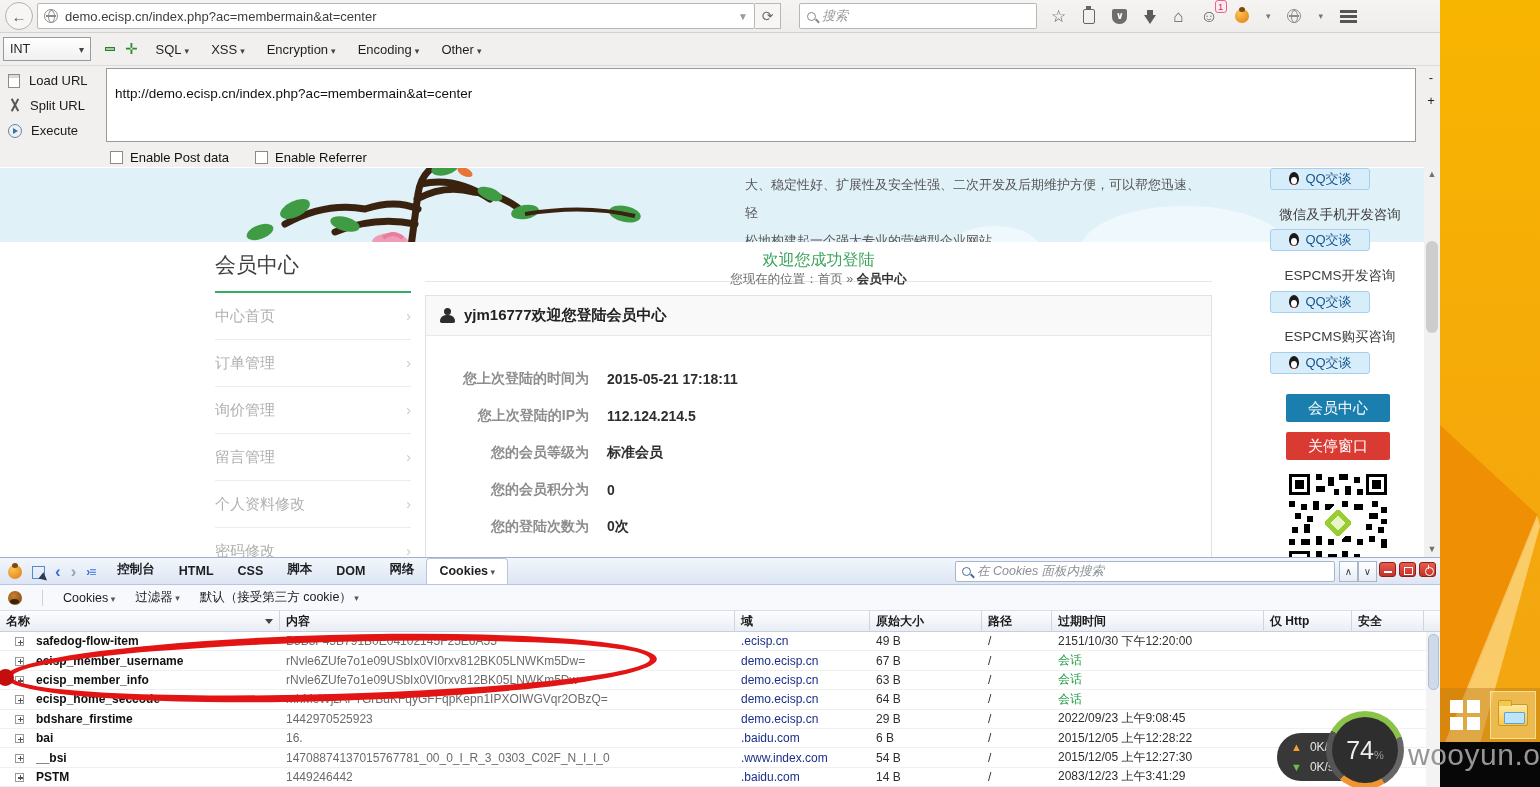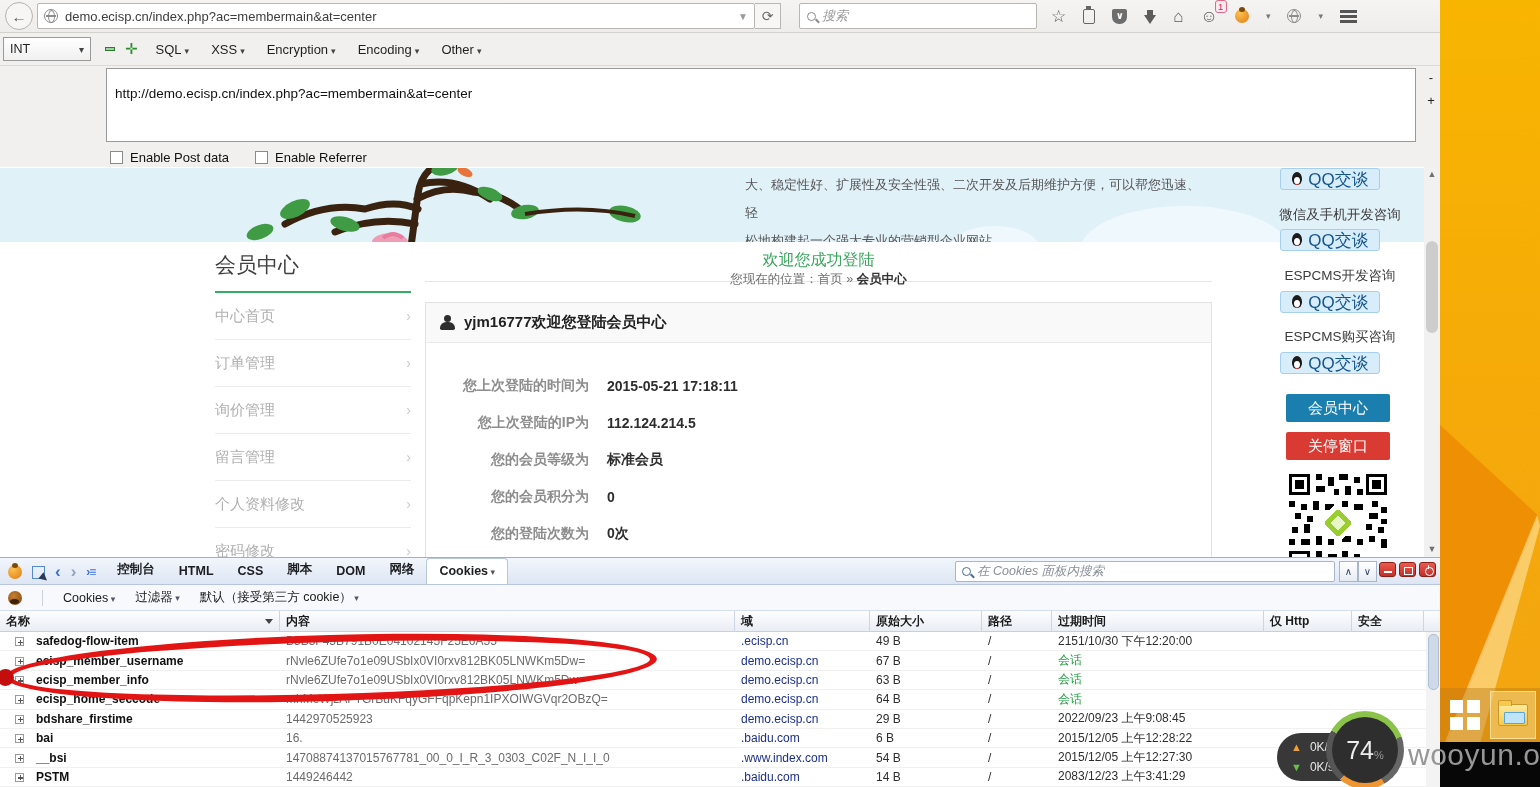--- a/index.html
+++ b/index.html
@@ -119,36 +119,36 @@
   .side-item { height:47px; border-bottom:1px solid #ececec; display:flex; align-items:center;
                justify-content:space-between; font-size:15px; color:#b1b0b0; cursor:pointer; }
   .side-item .chev { color:#c9c9c9; font-size:14px; }
 
   .main { position:absolute; left:425px; top:83px; width:787px; }
   .welcome-row { display:flex; justify-content:space-between; align-items:center; height:32px;
                  border-bottom:1px solid #e6e6e6; padding-bottom:3px;flex-direction:column; }
   .welcome { color:#3aa55d; font-size:16px; }
   .crumb { font-size:12.5px; color:#6f6f6f; }
   .crumb b { color:#333; }
-  .panel { margin-top:20px; border:1px solid #e2e2e2; height:280px; }
+  .panel { margin-top:13px; border:1px solid #e2e2e2; height:280px; }
   .panel-head { height:40px; background:#f9f9f9; border-bottom:1px solid #e9e9e9; display:flex;
                 align-items:center; padding-left:14px; gap:9px; }
   .person-ico { width:15px; height:15px; position:relative; }
   .person-ico::before { content:""; position:absolute; left:4px; top:0; width:7px; height:7px; border-radius:50%; background:#2d2d2d; }
   .person-ico::after { content:""; position:absolute; left:0; top:7px; width:15px; height:8px; border-radius:7px 7px 2px 2px; background:#2d2d2d; }
   .panel-title { font-size:15px; font-weight:bold; color:#222; }
   .panel-body { padding-top:24px; }
   .info-row { display:grid; grid-template-columns:163px auto; gap:18px; height:37px; align-items:center;font-weight:bold; }
   .info-label { text-align:right; font-size:14px; color:#8d8d8d; }
   .info-value { font-size:14px; color:#2e2e2e; }
 
   .widgets { position:absolute; left:1270px; top:0; width:140px; text-align:center; }
-  .qq-btn { position:absolute; left:10px; width:100px; height:22px; background:#d8edfa; border:1px solid #a5cfec;
+  .qq-btn { position:absolute; left:0; width:100px; height:22px; background:#d8edfa; border:1px solid #a5cfec;
             border-radius:3px; display:flex; align-items:center; justify-content:center; gap:5px;
-            font-size:17px; color:#14558e; cursor:pointer; }
+            font-size:13px; color:#14558e; cursor:pointer; }
   .peng { width:12px; height:14px; position:relative; }
   .peng::before { content:""; position:absolute; left:1px; top:0; width:10px; height:13px; border-radius:50% 50% 45% 45%; background:#1b1b1b; }
   .peng::after { content:""; position:absolute; left:3px; top:5px; width:6px; height:7px; border-radius:50%; background:#fff; box-shadow:0 2px 0 -1px #e8453c; }
   .w-label { position:absolute; left:0; width:140px; font-size:13.5px; color:#3c3c3c; }
   .big-btn { position:absolute; left:16px; width:104px; height:28px; border-radius:2px; color:#fff;
              font-size:15px; display:flex; align-items:center; justify-content:center; cursor:pointer; }
   .member-btn { background:#1a7fae; }
   .close-btn { background:#d93a32; }
   .qr { position:absolute; left:14px; top:302px; width:108px; height:108px; background:#fff; padding:5px; }
 
@@ -296,20 +296,34 @@
       <div class="hb-menus">
         <span>SQL</span>
         <span>XSS</span>
         <span>Encryption</span>
         <span>Encoding</span>
         <span>Other</span>
       </div>
     </div>
 
     <div class="hackbar-body">
+      <div class="hb-left">
+        <div class="hb-cmd">
+          <span class="page-ico"></span>
+          <span>Load URL</span>
+        </div>
+        <div class="hb-cmd">
+          <span class="sciss-ico"></span>
+          <span>Split URL</span>
+        </div>
+        <div class="hb-cmd">
+          <span class="exec-ico"></span>
+          <span>Execute</span>
+        </div>
+      </div>
       <textarea class="hb-textarea" spellcheck="false" style="">http://demo.ecisp.cn/index.php?ac=membermain&amp;at=center</textarea>
       <div class="hb-size minus">-</div>
       <div class="hb-size plus">+</div>
     </div>
 
     <div class="hb-checks">
       <label><span class="cb"></span><span>Enable Post data</span></label>
       <label><span class="cb"></span><span>Enable Referrer</span></label>
     </div>
 

